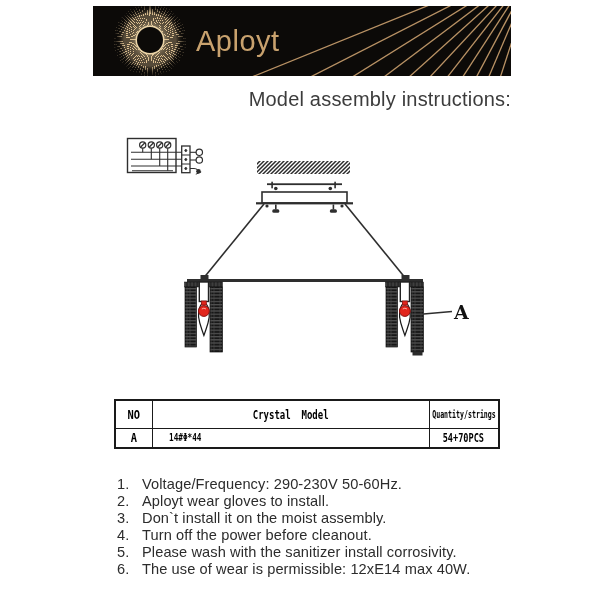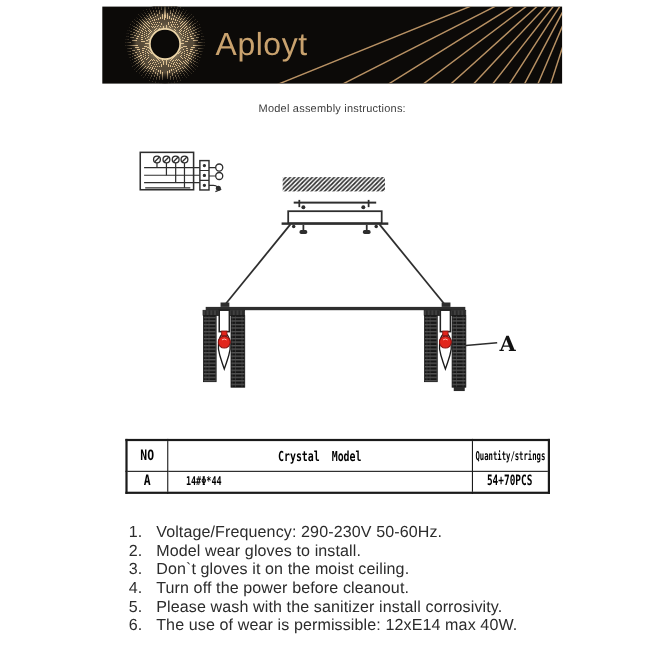--- a/index.html
+++ b/index.html
@@ -15,22 +15,22 @@
       repeating-conic-gradient(rgba(229,200,153,0.95) 0deg 1.1deg, rgba(12,10,8,0) 1.1deg 4.6deg);}
   .sunburst::before{content:"";position:absolute;inset:0;border-radius:50%;
     background:radial-gradient(circle, rgba(12,10,8,0) 0 26px, rgba(12,10,8,0.55) 31px, #0c0a08 36px);}
   .sunburst::after{content:"";position:absolute;inset:23px;border-radius:50%;background:#0c0a08;
     box-shadow:0 0 0 1.5px #ecd5a8, 0 0 7px 2px rgba(236,213,168,0.55);}
   .wordmark{position:absolute;left:103px;top:0;height:70px;display:flex;align-items:center;
     color:#c9a26e;font-size:29px;font-weight:400;letter-spacing:0.5px;}
   .rays-svg{position:absolute;left:0;top:0;width:418px;height:70px;}
 
   
-  .subtitle{position:absolute;left:93px;top:91px;width:418px;text-align:center;
-    color:#3c3c3c;font-size:10px;line-height:17.5px;letter-spacing:0.2px;}
+  .subtitle{position:absolute;left:93px;top:91px;width:418px;text-align:right;
+    color:#3c3c3c;font-size:20px;line-height:17.5px;letter-spacing:0.2px;}
 
   
   .diagram-svg{position:absolute;left:85px;top:128px;width:420px;height:262px;}
 
   
   .parts-table{position:absolute;left:114px;top:399px;width:384px;border-collapse:collapse;
     table-layout:fixed;border:2.5px solid #1a1a1a;}
   .parts-table th,.parts-table td{border:1.5px solid #1a1a1a;padding:0;overflow:hidden;}
   .parts-table thead tr{height:28px;}
   .parts-table tbody tr{height:20px;}
@@ -235,25 +235,25 @@
     </tbody>
   </table>
 
   <div class="instructions">
     <div class="instr-row">
       <span class="instr-num">1.</span>
       <span class="instr-text">Voltage/Frequency: 290-230V 50-60Hz.</span>
     </div>
     <div class="instr-row">
       <span class="instr-num">2.</span>
-      <span class="instr-text">Model wear gloves to install.</span>
+      <span class="instr-text">Aployt wear gloves to install.</span>
     </div>
     <div class="instr-row">
       <span class="instr-num">3.</span>
-      <span class="instr-text">Don`t gloves it on the moist ceiling.</span>
+      <span class="instr-text">Don`t install it on the moist assembly.</span>
     </div>
     <div class="instr-row">
       <span class="instr-num">4.</span>
       <span class="instr-text">Turn off the power before cleanout.</span>
     </div>
     <div class="instr-row">
       <span class="instr-num">5.</span>
       <span class="instr-text">Please wash with the sanitizer install corrosivity.</span>
     </div>
     <div class="instr-row">

